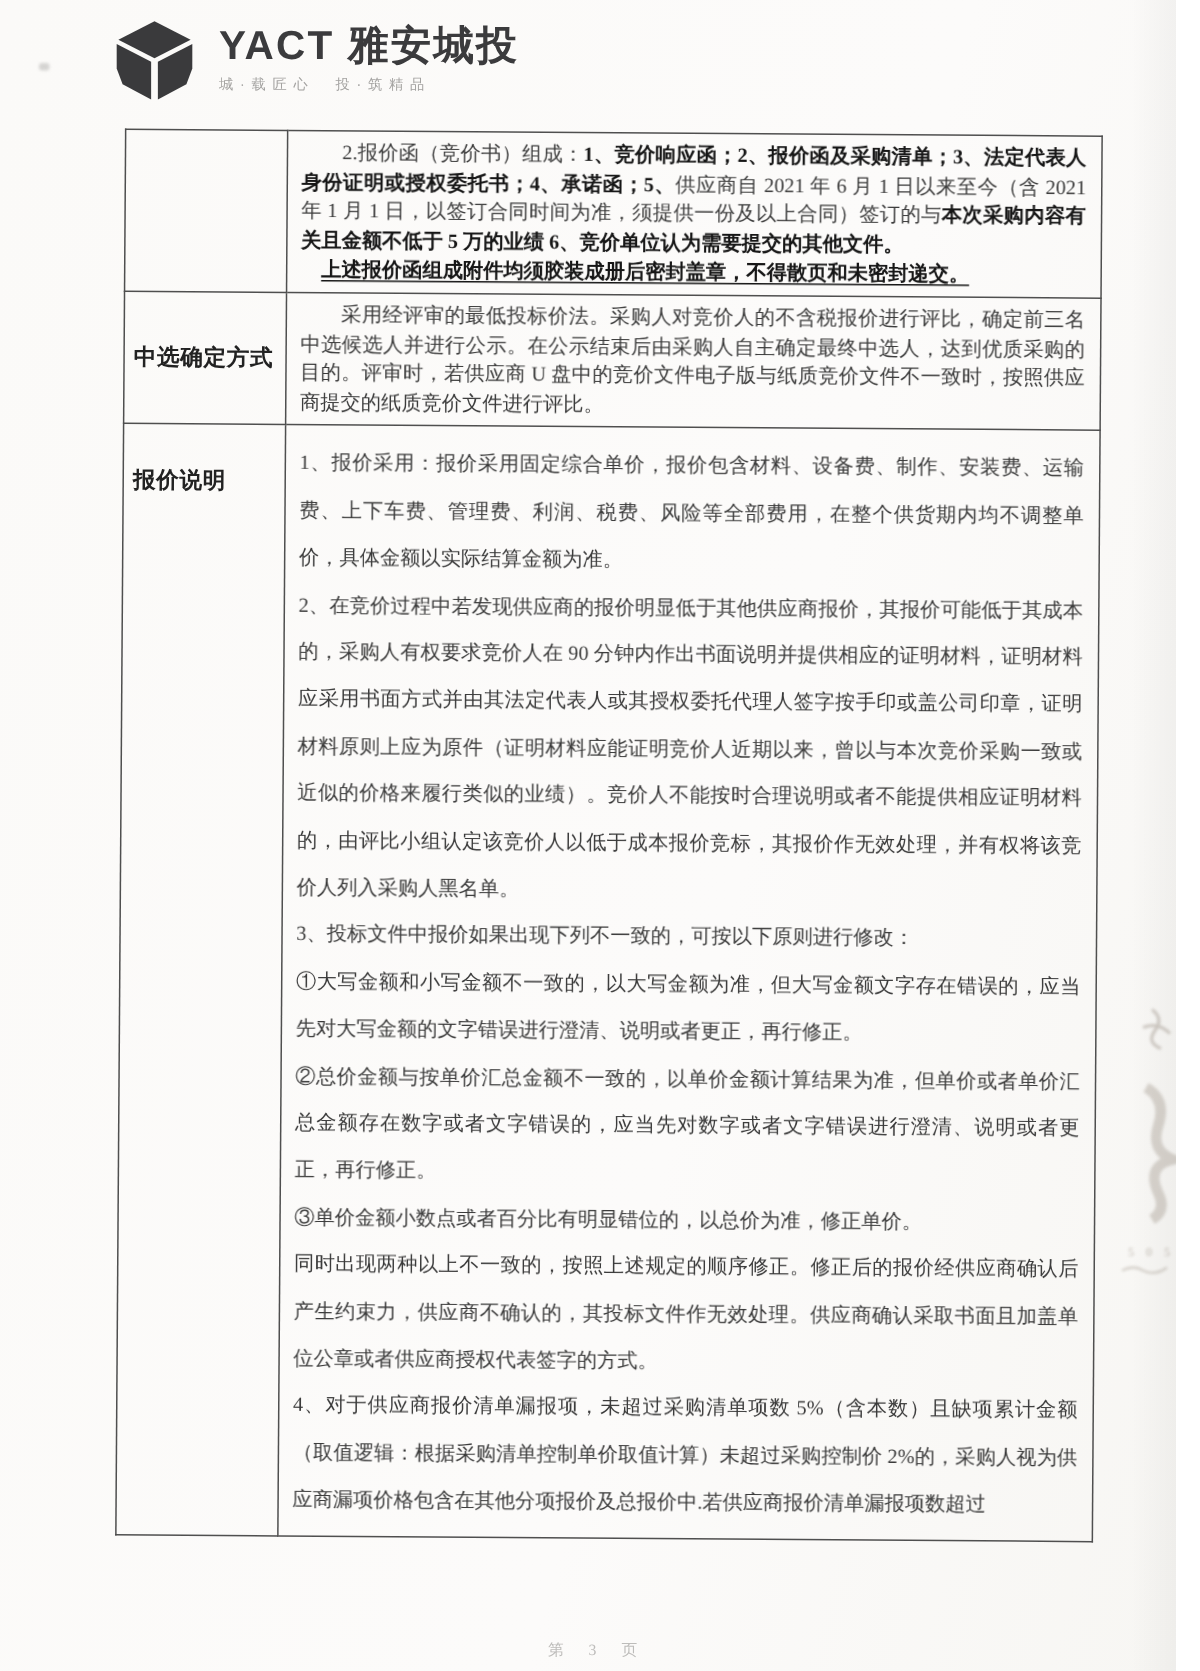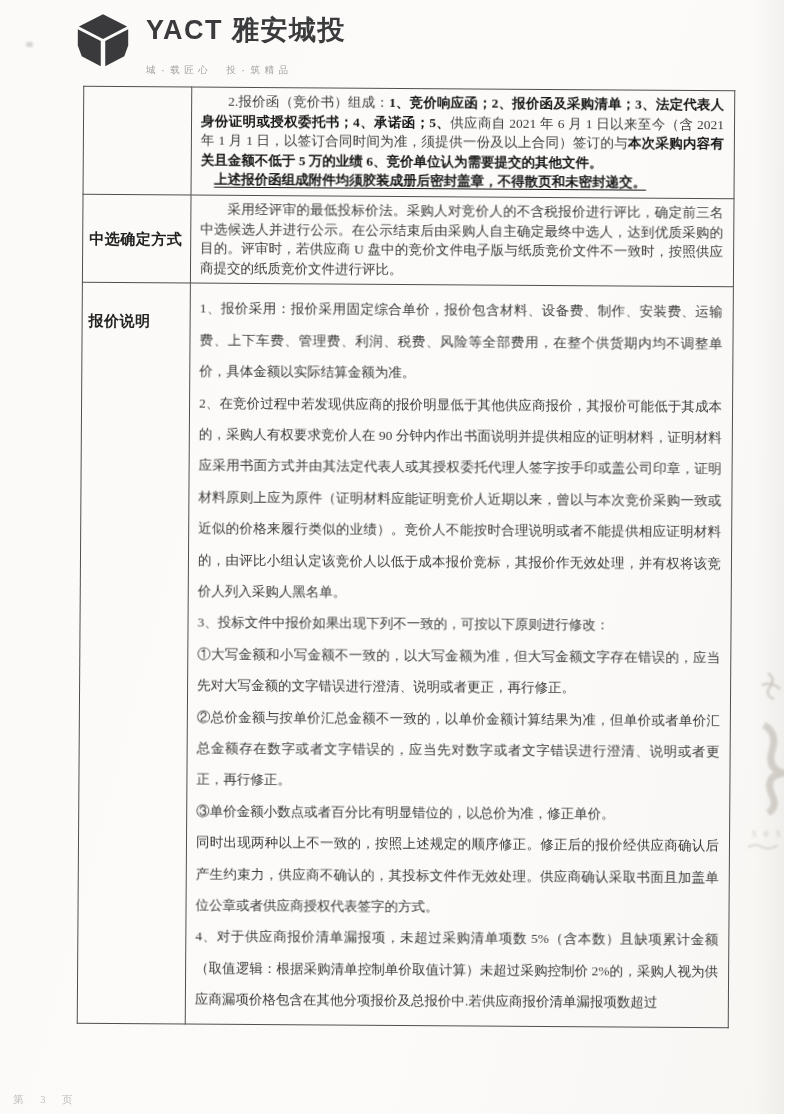--- a/index.html
+++ b/index.html
@@ -10,43 +10,43 @@
     color:#3c3c3c;
   }
   .page::after{content:""; position:absolute; right:0; top:0; width:30px; height:100%;
     background:linear-gradient(to right, rgba(0,0,0,0), rgba(0,0,0,0.035)); pointer-events:none;}
   
   .logo{position:absolute; left:74px; top:12px; display:flex; align-items:flex-start;}
   .cube{width:58px; height:56px; margin-right:14px;}
   .logo-name{font-family:"Liberation Sans","DejaVu Sans",sans-serif; font-weight:bold;
     font-size:27px; line-height:30px; color:#3b3b3d; letter-spacing:1.5px; margin-top:3px;
     filter:blur(.2px);}
-  .logo-tag{font-family:Liberation Mono, monospace; font-size:9.5px;
-    color:#a3a2a0; letter-spacing:4.5px; margin-top:19px;}
+  .logo-tag{font-family:Liberation Sans, sans-serif; font-size:9.5px;
+    color:#a3a2a0; letter-spacing:4.5px; margin-top:5px;}
   
   .tableWrap{position:absolute; left:80px; top:88px; width:652px; transform:rotate(.4deg);}
   table.doc{border-collapse:collapse; width:100%; table-layout:fixed;}
   td{border:1px solid #4f4f4f; vertical-align:top; overflow:hidden;}
   td.label{width:95px; font-family:"Liberation Sans","DejaVu Sans",sans-serif;
     font-weight:bold; font-size:15px; line-height:39px; color:#222; padding:2px 6px;
     vertical-align:middle; letter-spacing:.5px;}
   td.label.va-top{vertical-align:top; padding-top:18px;}
   td.content{font-size:13.5px; line-height:19.6px; padding:4px 10px 5px 9px;
     text-align:justify; color:#3a3a3a; filter:blur(.18px);}
   tr.wide td.content{line-height:31.4px; padding-top:9px; padding-bottom:8px;}
   td.content p{margin:0;}
   .ind1{text-indent:1em;} .ind2{text-indent:2em;}
   .b{font-weight:bold; color:#161616;}
   .u{text-decoration:underline; text-underline-offset:3px;}
   
   .smudge{position:absolute; left:26px; top:42px; width:7px; height:5px;
     background:#b6b5b3; opacity:.55; border-radius:2px; filter:blur(1px);}
   .stamp{position:absolute; right:-10px; top:655px; width:56px; height:225px;
     color:#837768; opacity:.55; filter:blur(1.1px);}
-  .footer{position:absolute; left:0; right:0; top:1093px; 
+  .footer{position:absolute; left:0; right:0; top:1093px; text-align:center;
     font-size:10.5px; color:#bdbcba; letter-spacing:7px;padding-left:13px;}
 </style>
 </head>
 <body>
 
 <div class="page">
 
   <div class="smudge"></div>
 
   <div class="logo">

